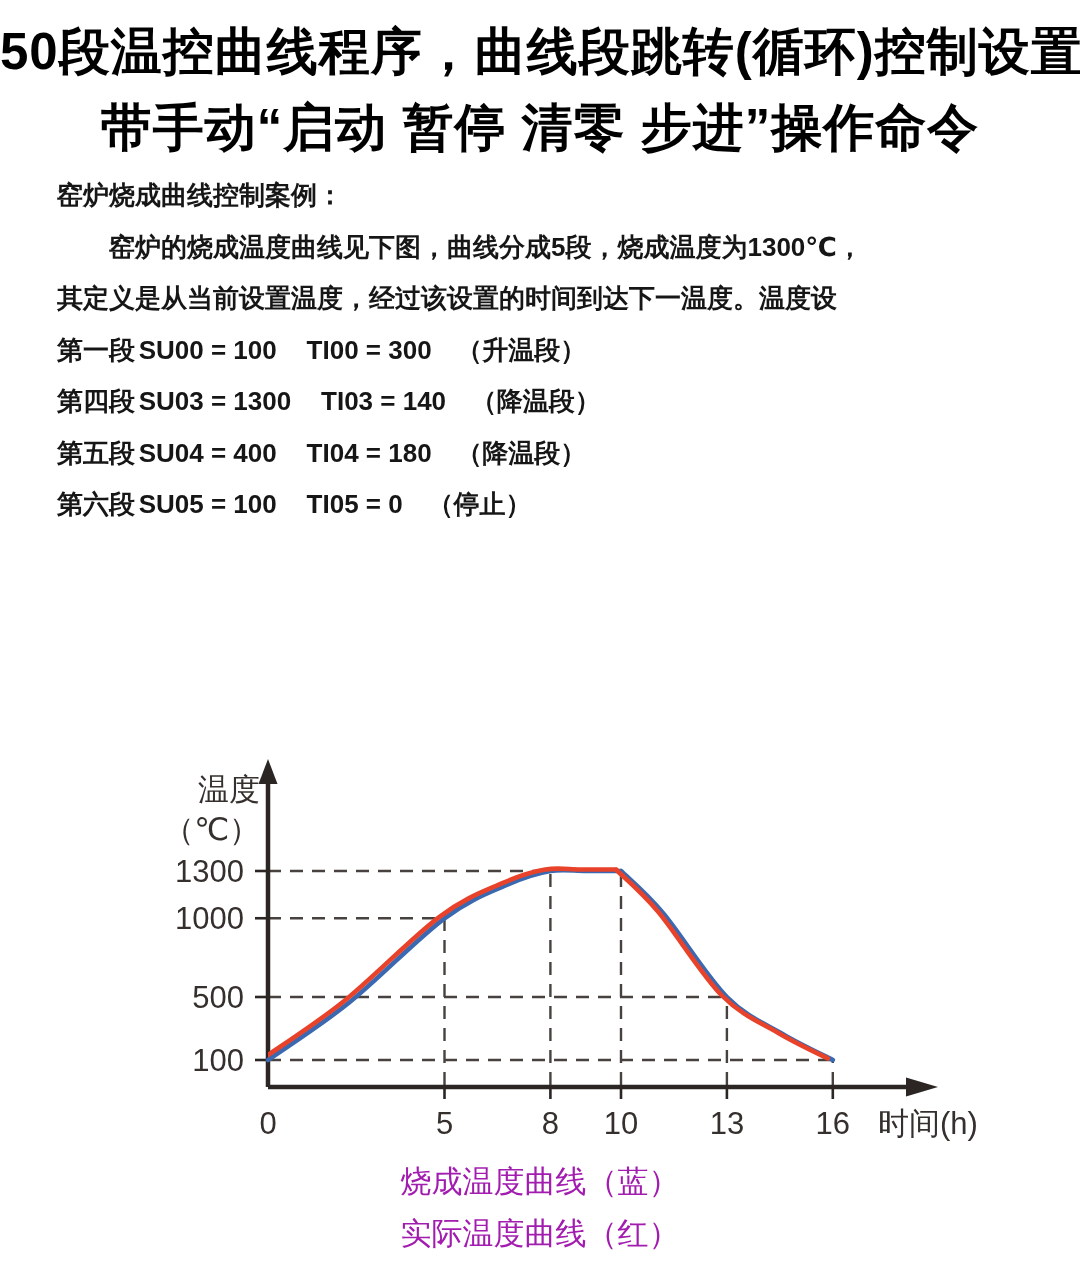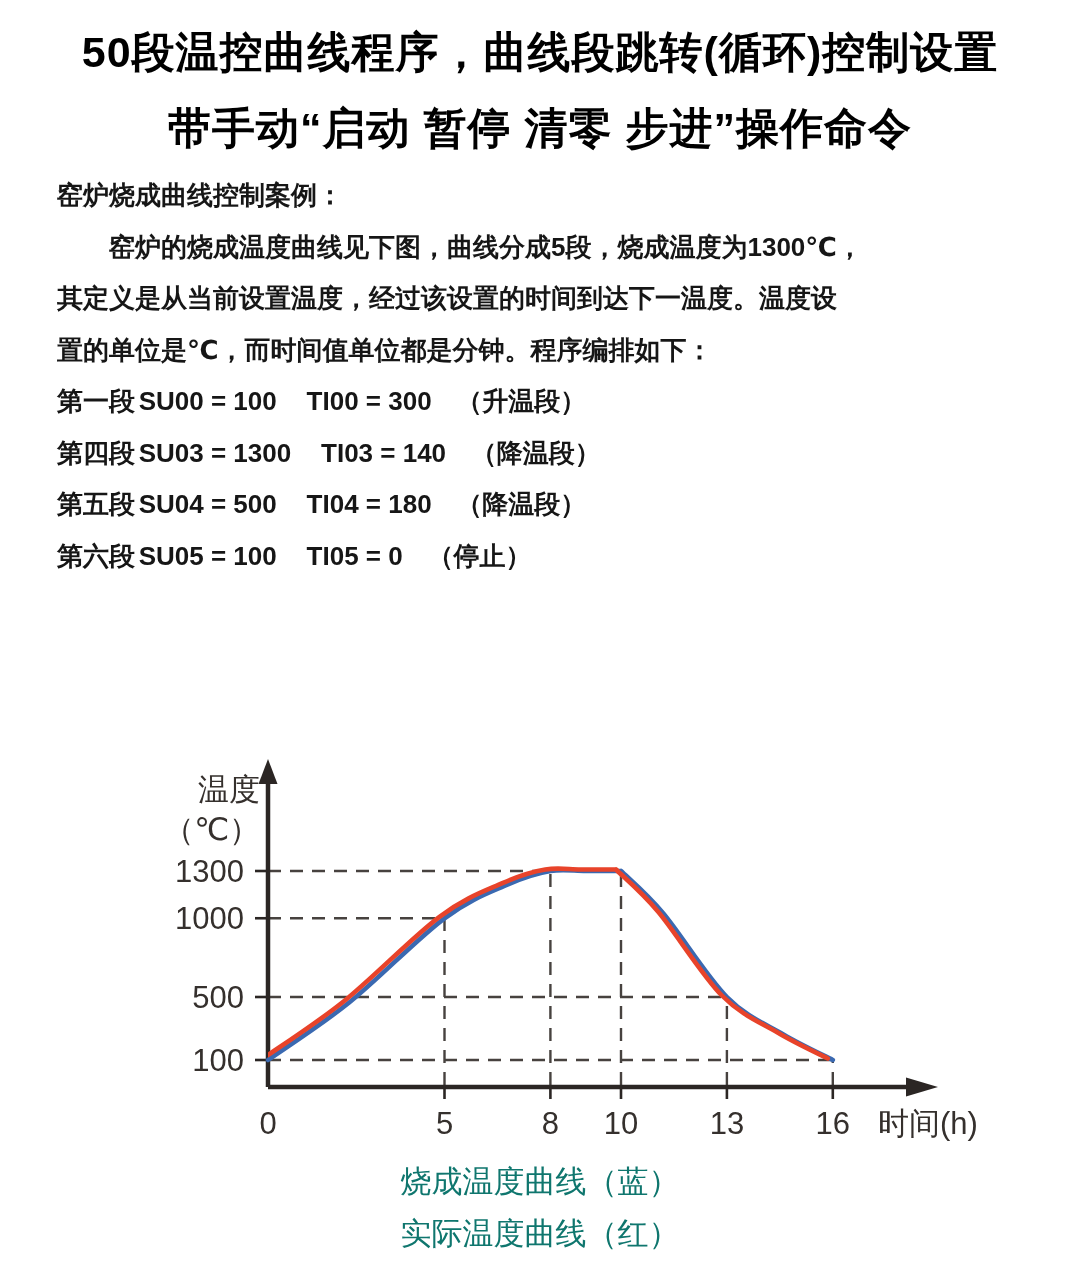--- a/index.html
+++ b/index.html
@@ -5,21 +5,21 @@
   html,body{margin:0;padding:0;}
   body{
     width:1080px;height:1279px;background:#ffffff;position:relative;
     font-family:"Liberation Sans","DejaVu Sans",sans-serif;
     overflow:hidden;
   }
   .titles{
     position:absolute;top:14px;left:0;width:1080px;text-align:center;
     color:#000;font-weight:800;letter-spacing:1px;
   }
-  .title-line{font-size:43px;line-height:76px;white-space:nowrap;}
+  .title-line{font-size:51px;line-height:76px;white-space:nowrap;}
   .text-block{
     position:absolute;top:170px;left:57px;width:980px;
     font-size:26px;font-weight:700;color:#161616;line-height:51.5px;
     white-space:nowrap;
   }
   .line{height:51.5px;}
   .indent{text-indent:2em;}
   .prow .seg{margin-right:0.14em;margin-top:9px;}
   .prow .su{display:inline-block;margin-right:1.15em;}
   .prow .ti{display:inline-block;margin-right:0.95em;}
@@ -28,46 +28,45 @@
     font-size:31px;fill:#35302d;font-weight:500;
     font-family:"Liberation Sans","DejaVu Sans",sans-serif;
   }
   #chart .axis{stroke:#2b2624;stroke-width:4.5;}
   #chart .axisfill{fill:#2b2624;stroke:none;}
   #chart .tick{stroke:#2b2624;stroke-width:2.6;}
   #chart .dash{stroke:#47423f;stroke-width:2.4;stroke-dasharray:13 9;fill:none;}
   #chart .curve{fill:none;stroke-width:4.6;stroke-linejoin:round;stroke-linecap:round;}
   .legend{
     position:absolute;top:1156px;left:0;width:1080px;text-align:center;
-    font-size:31px;font-weight:500;color:#0f766e;
+    font-size:31px;font-weight:500;color:#a21caf;
   }
   .legend-line{line-height:52px;}
 </style>
 </head>
 <body>
 
 <div class="titles">
   <div class="title-line">50段温控曲线程序，曲线段跳转(循环)控制设置</div>
   <div class="title-line">带手动“启动 暂停 清零 步进”操作命令</div>
 </div>
 
 <div class="text-block">
   <div class="line">窑炉烧成曲线控制案例：</div>
   <div class="line indent">窑炉的烧成温度曲线见下图，曲线分成5段，烧成温度为1300℃，</div>
   <div class="line">其定义是从当前设置温度，经过该设置的时间到达下一温度。温度设</div>
-  <div class="line">置的单位是℃，而时间值单位都是分钟。程序编排如下：</div>
 
   <div class="line prow">
     <span class="seg">第一段</span><span class="su">SU00 = 100</span><span class="ti">TI00 = 300</span><span class="note">（升温段）</span>
   </div>
   <div class="line prow">
     <span class="seg">第四段</span><span class="su">SU03 = 1300</span><span class="ti">TI03 = 140</span><span class="note">（降温段）</span>
   </div>
   <div class="line prow">
-    <span class="seg">第五段</span><span class="su">SU04 = 500</span><span class="ti">TI04 = 180</span><span class="note">（降温段）</span>
+    <span class="seg">第五段</span><span class="su">SU04 = 400</span><span class="ti">TI04 = 180</span><span class="note">（降温段）</span>
   </div>
   <div class="line prow">
     <span class="seg">第六段</span><span class="su">SU05 = 100</span><span class="ti">TI05 = 0</span><span class="note">（停止）</span>
   </div>
 </div>
 
 <svg id="chart" width="1080" height="400" viewBox="0 0 1080 400" xmlns="http://www.w3.org/2000/svg">
     <defs>
       <clipPath id="plotclip">
         <rect x="268" y="0" width="812" height="336"></rect>

